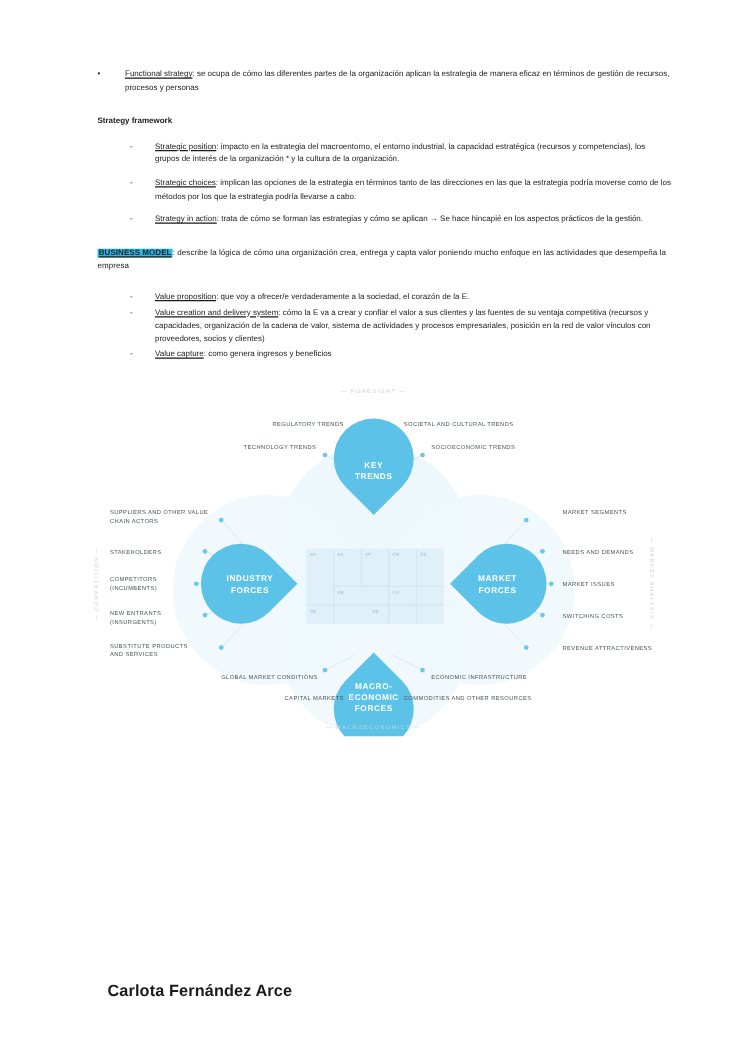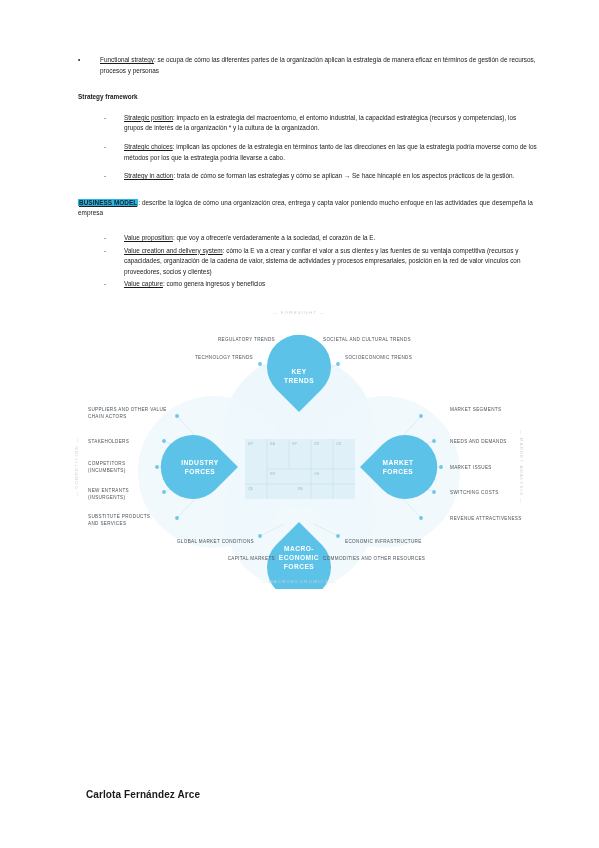--- a/index.html
+++ b/index.html
@@ -38,21 +38,21 @@
   .diagram{
     position:relative;
     width:455px;height:285px;
     margin:14px 0 0 -6px;
   }
   .diagram svg{display:block;}
 
   
   .footer{
     position:absolute;left:86px;bottom:48px;
-    font-size:10px;font-weight:bold;color:#1a1a1a;letter-spacing:.1px;margin-top:11px;
+    font-size:13px;font-weight:bold;color:#1a1a1a;letter-spacing:.1px;margin-top:11px;
   }
 </style>
 </head>
 <body>
 
 <div class="page">
 
   <div class="row">
     <div class="mark">•</div>
     <div class="body">

